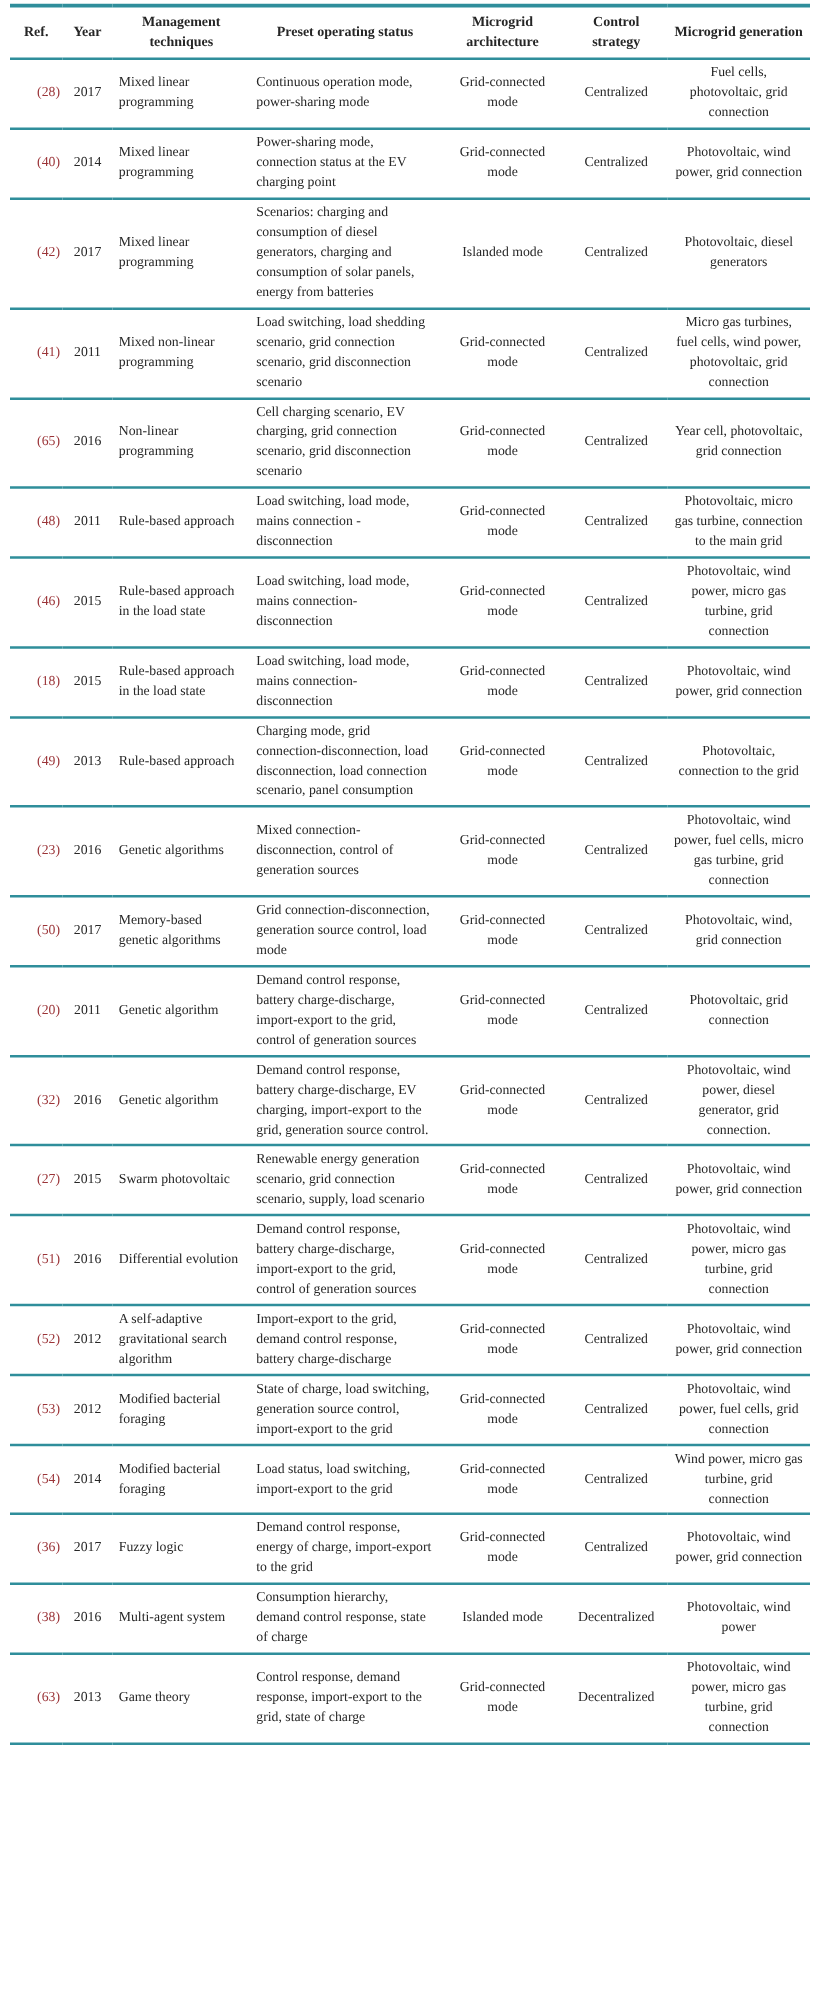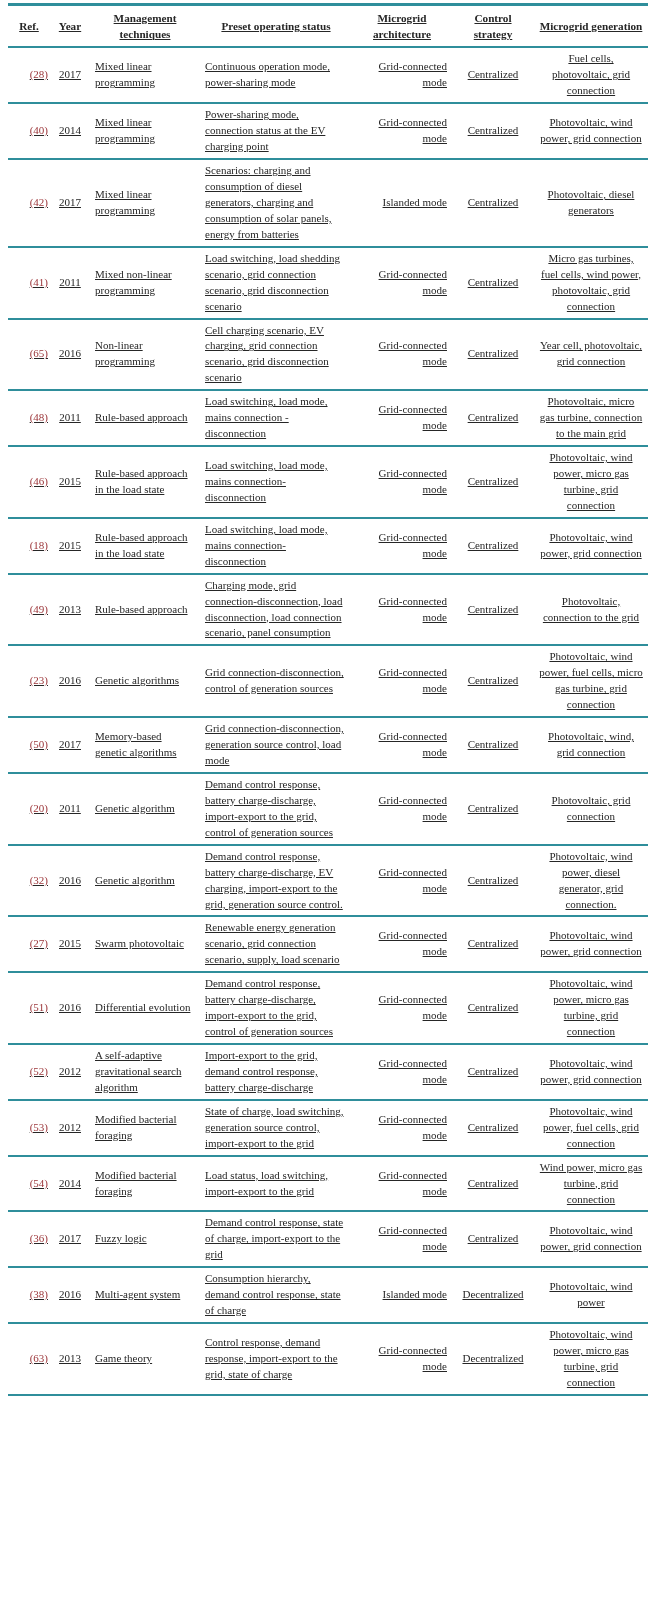--- a/index.html
+++ b/index.html
@@ -13,21 +13,20 @@
     margin:0;
     padding:0;
     background:var(--bg);
     font-family:"Liberation Serif","DejaVu Serif",serif;
     color:var(--ink);
   }
   .page{
     width:652px;
     box-sizing:border-box;
     padding:3px 8px 10px 8px;
-    text-decoration:underline;
   }
   table{
     border-collapse:collapse;
     table-layout:fixed;
     width:640px;
     font-size:11px;
     line-height:1.45;
   }
   thead tr{
     border-top:3px solid var(--rule);
@@ -47,21 +46,21 @@
   table{ border-bottom:2.5px solid var(--rule); }
   td{
     padding:3px 5px;
     vertical-align:middle;
     background:var(--bg);
   }
   td.c-ref{ color:var(--ref); text-align:right; padding-left:2px; padding-right:2px; }
   td.c-year{ text-align:center; padding-left:2px; padding-right:2px; }
   td.c-technique{ text-align:left; }
   td.c-preset{ text-align:left; }
-  td.c-architecture{ text-align:right;margin-top:36px; }
+  td.c-architecture{ text-align:center;margin-top:36px; }
   td.c-control{ text-align:center; }
   td.c-generation{ text-align:center; }
 </style>
 </head>
 <body>
 
 <div class="page">
   <table>
     <colgroup>
       <col style="width:42px">
@@ -171,21 +170,21 @@
     <td class="c-preset">Charging mode, grid connection-disconnection, load disconnection, load connection scenario, panel consumption</td>
     <td class="c-architecture">Grid-connected mode</td>
     <td class="c-control">Centralized</td>
     <td class="c-generation">Photovoltaic, connection to the grid</td>
   </tr>
 
   <tr>
     <td class="c-ref">(23)</td>
     <td class="c-year">2016</td>
     <td class="c-technique">Genetic algorithms</td>
-    <td class="c-preset">Grid connection-disconnection, control of generation sources</td>
+    <td class="c-preset">Mixed connection-disconnection, control of generation sources</td>
     <td class="c-architecture">Grid-connected mode</td>
     <td class="c-control">Centralized</td>
     <td class="c-generation">Photovoltaic, wind power, fuel cells, micro gas turbine, grid connection</td>
   </tr>
 
   <tr>
     <td class="c-ref">(50)</td>
     <td class="c-year">2017</td>
     <td class="c-technique">Memory-based genetic algorithms</td>
     <td class="c-preset">Grid connection-disconnection, generation source control, load mode</td>
@@ -261,21 +260,21 @@
     <td class="c-preset">Load status, load switching, import-export to the grid</td>
     <td class="c-architecture">Grid-connected mode</td>
     <td class="c-control">Centralized</td>
     <td class="c-generation">Wind power, micro gas turbine, grid connection</td>
   </tr>
 
   <tr>
     <td class="c-ref">(36)</td>
     <td class="c-year">2017</td>
     <td class="c-technique">Fuzzy logic</td>
-    <td class="c-preset">Demand control response, state of charge, import-export to the grid</td>
+    <td class="c-preset">Demand control response, energy of charge, import-export to the grid</td>
     <td class="c-architecture">Grid-connected mode</td>
     <td class="c-control">Centralized</td>
     <td class="c-generation">Photovoltaic, wind power, grid connection</td>
   </tr>
 
   <tr>
     <td class="c-ref">(38)</td>
     <td class="c-year">2016</td>
     <td class="c-technique">Multi-agent system</td>
     <td class="c-preset">Consumption hierarchy, demand control response, state of charge</td>

